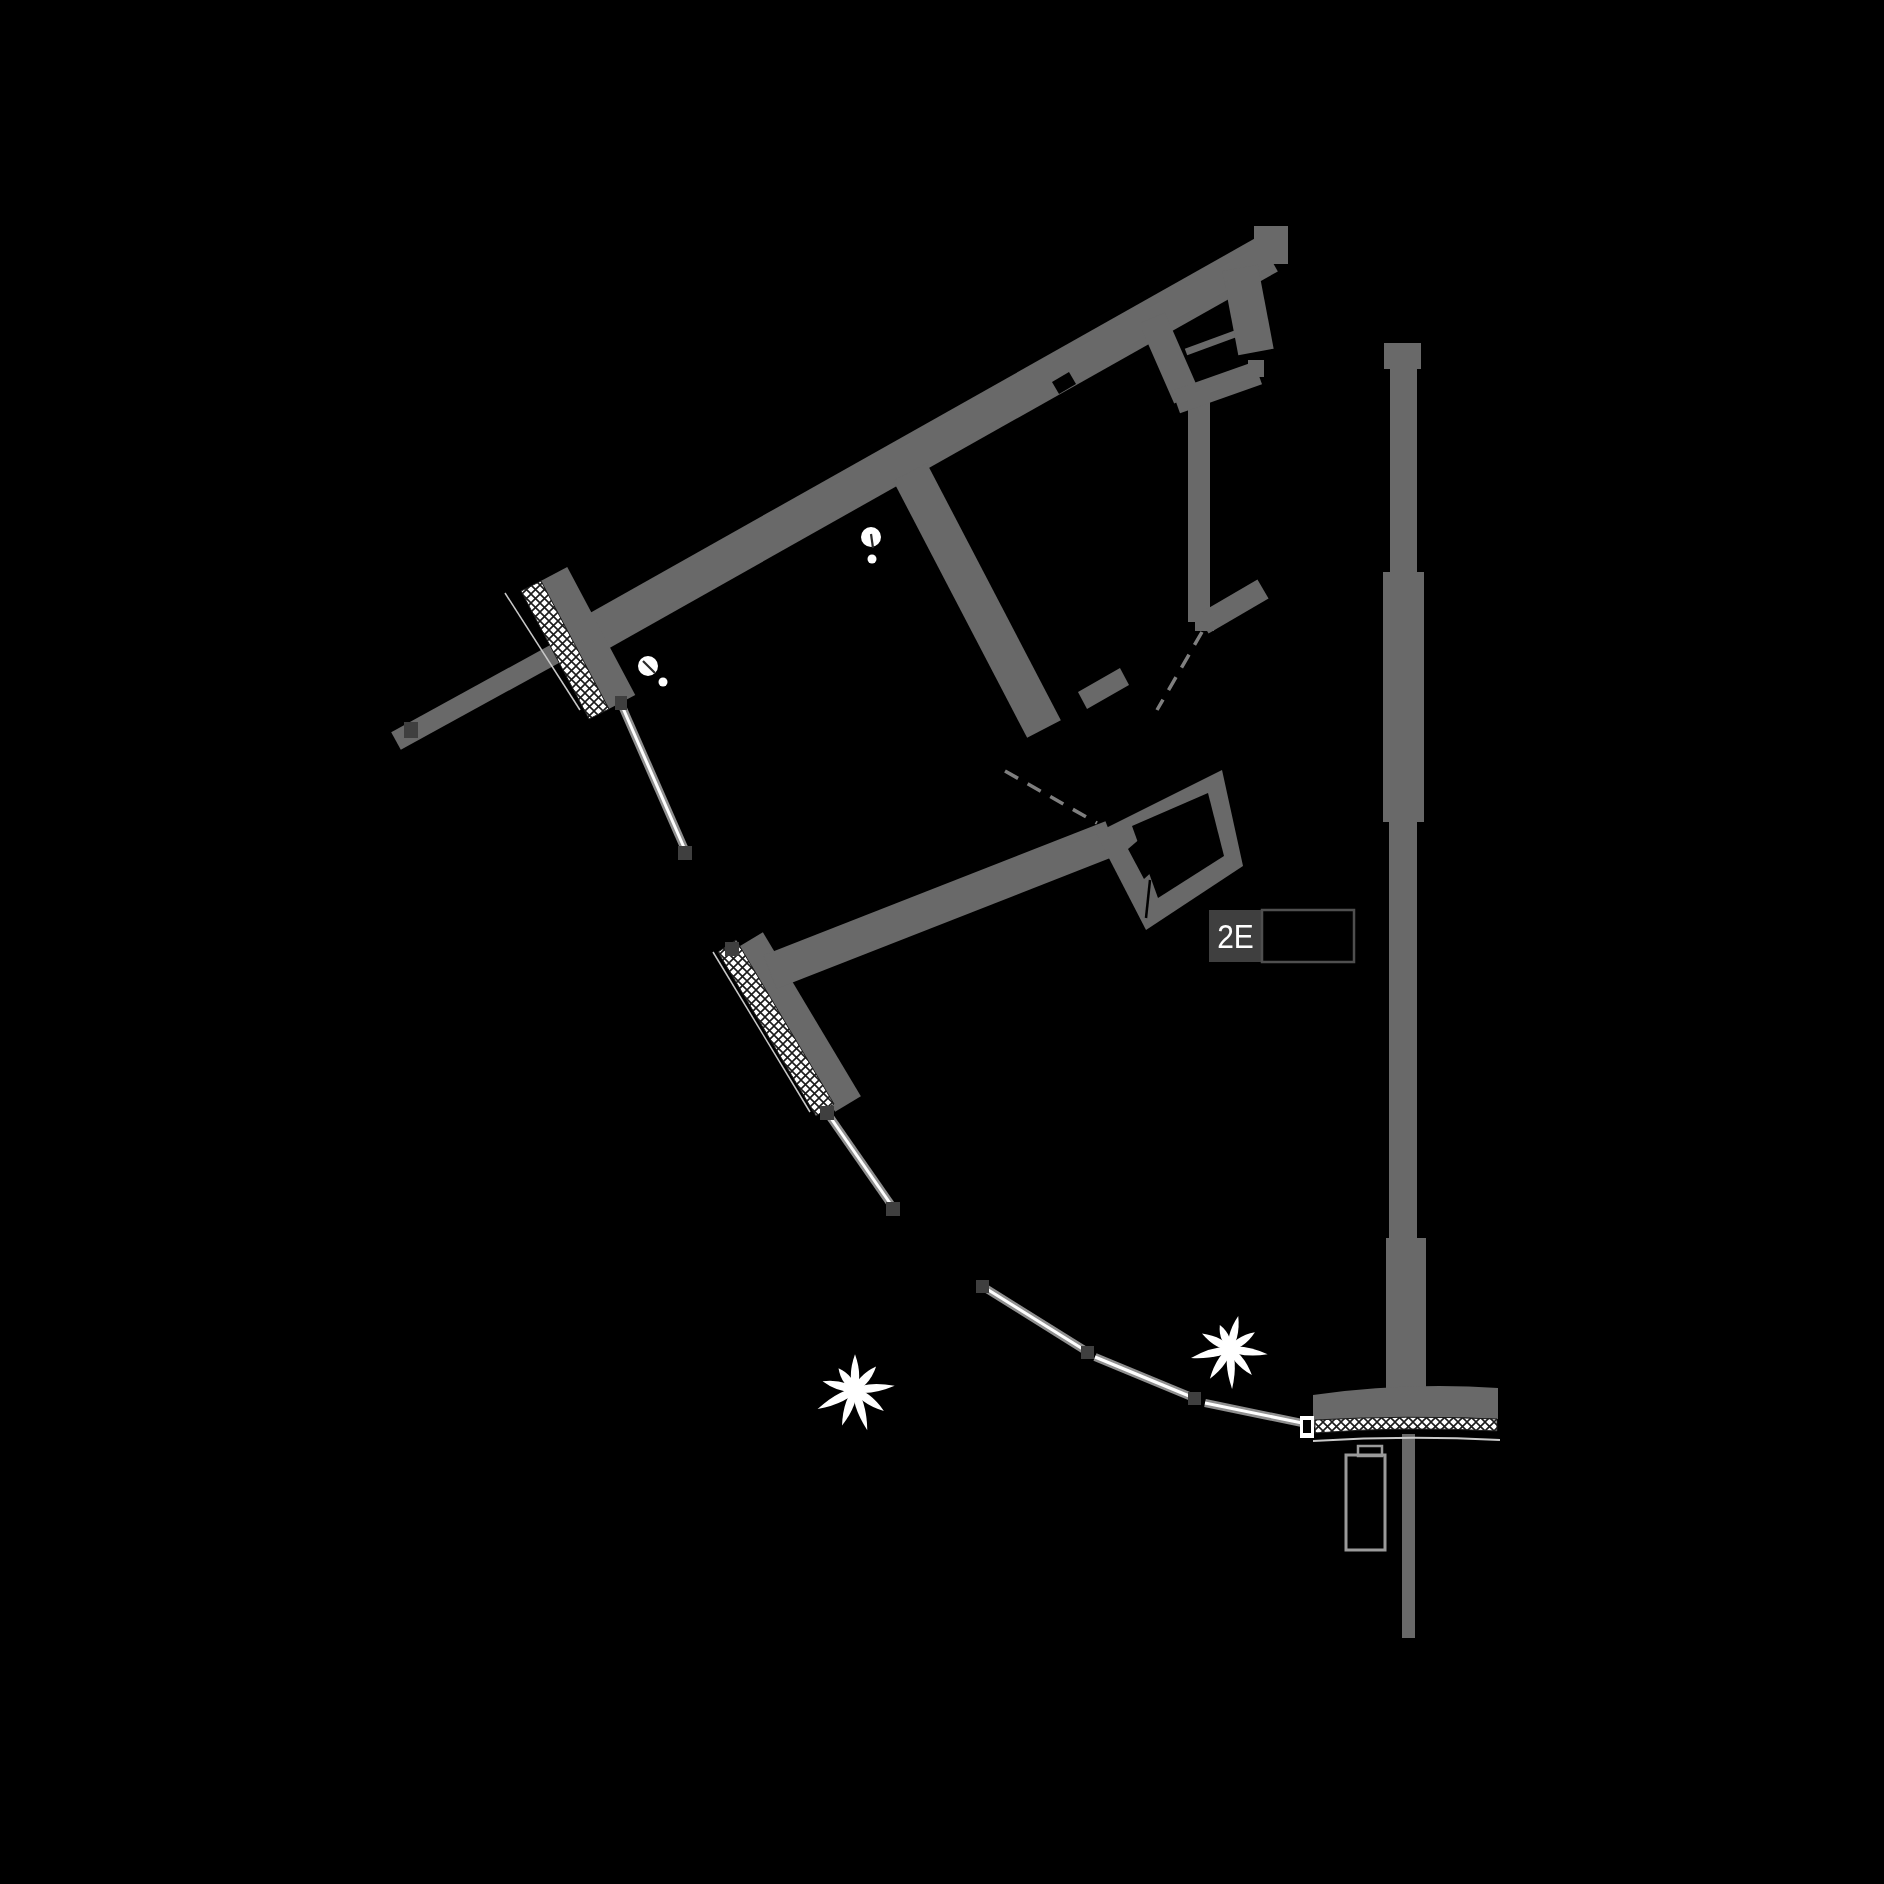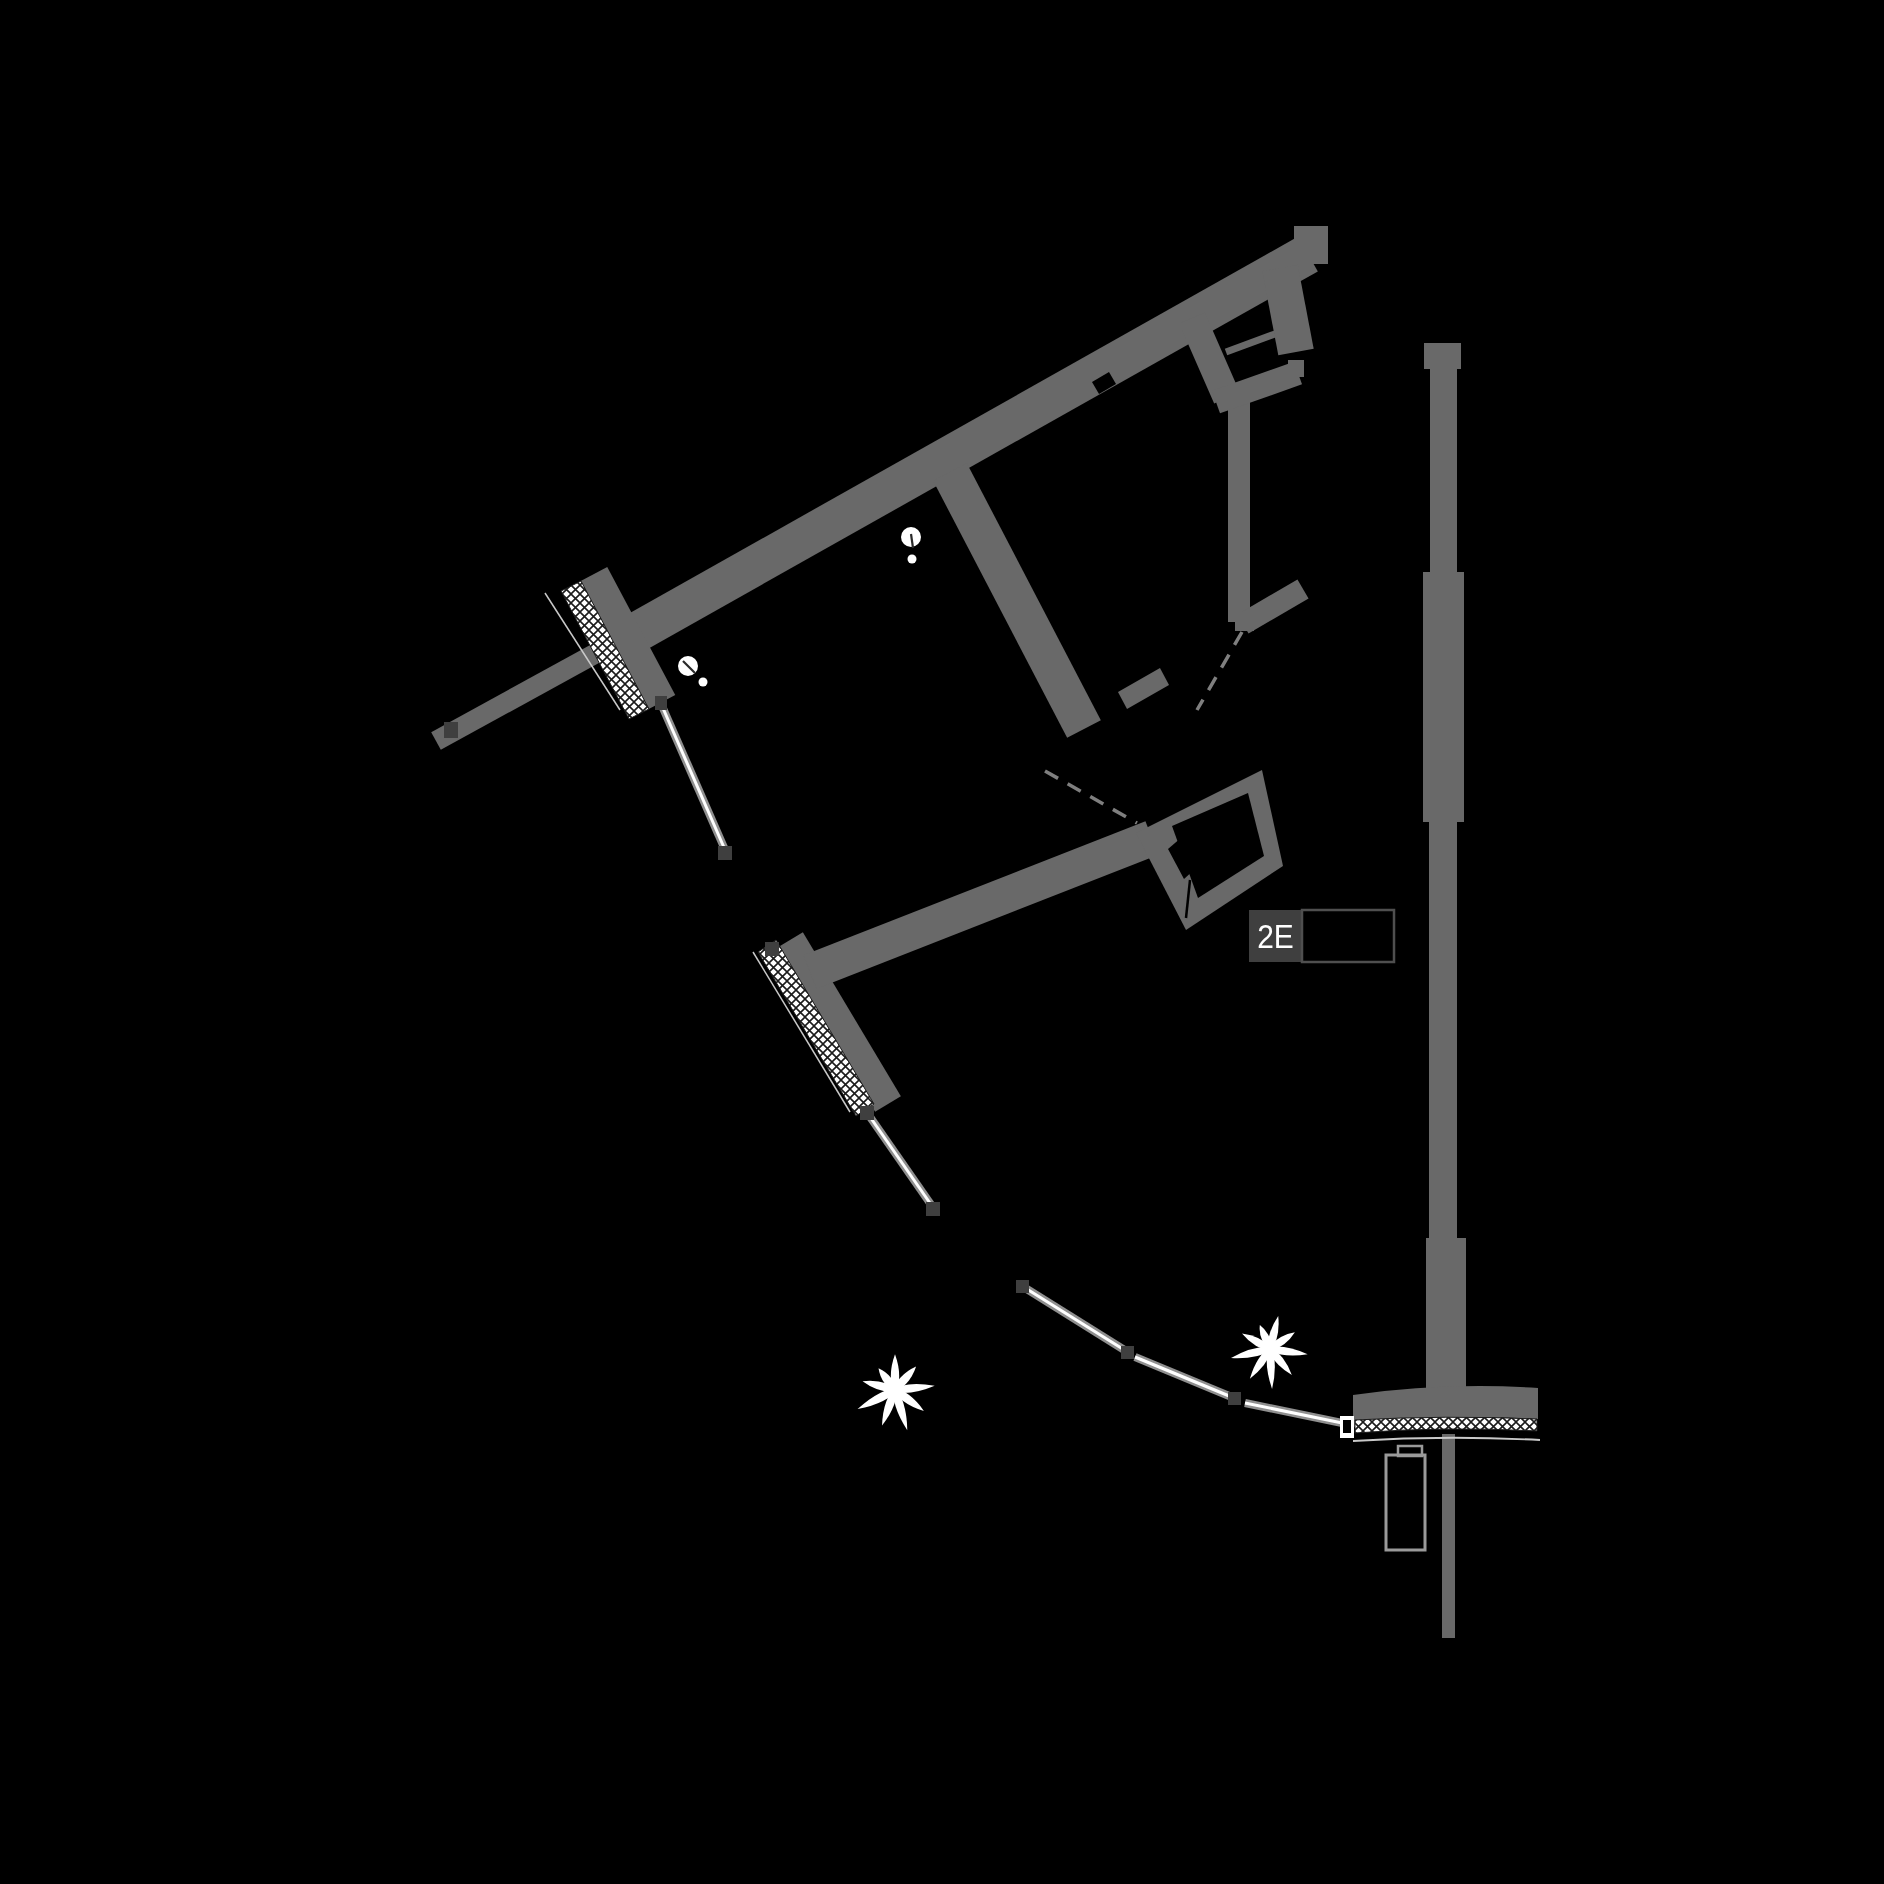--- a/index.html
+++ b/index.html
@@ -2,21 +2,21 @@
 <html style="--bg: #000000; --wall: #696969; --post: #3f3f3f; --glass_edge: #8f8f8f; --white: #ffffff; --thin: #c9c9c9; --dash: #7f7f7f; --label_fill: #3f3f3f; --label_outline: #4f4f4f; --label_text: #ffffff; --elevator_outline: #9a9a9a; --hatch_line: #1c1c1c;"><head>
 <meta charset="utf-8">
 <style>
   :root{
     --bg:#000000; --wall:#696969; --post:#3f3f3f; --glass_edge:#8f8f8f;
     --white:#ffffff; --thin:#c9c9c9; --dash:#7f7f7f;
     --label_fill:#3f3f3f; --label_outline:#4f4f4f; --label_text:#ffffff;
     --elevator_outline:#9a9a9a; --hatch_line:#1c1c1c;
   }
   html,body{margin:0;padding:0;background:var(--bg);}
-  .stage{width:1771px;height:1884px;background:var(--bg);position:relative;overflow:hidden;padding-left:40px;}
+  .stage{width:1771px;height:1884px;background:var(--bg);position:relative;overflow:hidden;}
   svg{display:block;}
   .wl{stroke:var(--wall);fill:none;}
   .wf{fill:var(--wall);stroke:none;}
   .blk{fill:var(--bg);stroke:none;}
   .postf{fill:var(--post);stroke:none;}
   .gbase{stroke:var(--glass_edge);fill:none;}
   .gcore{stroke:var(--white);fill:none;}
   .thinline{stroke:var(--thin);fill:none;}
   .dashline{stroke:var(--dash);fill:none;stroke-dasharray:15 11;}
   .fixture{fill:var(--white);stroke:none;}

